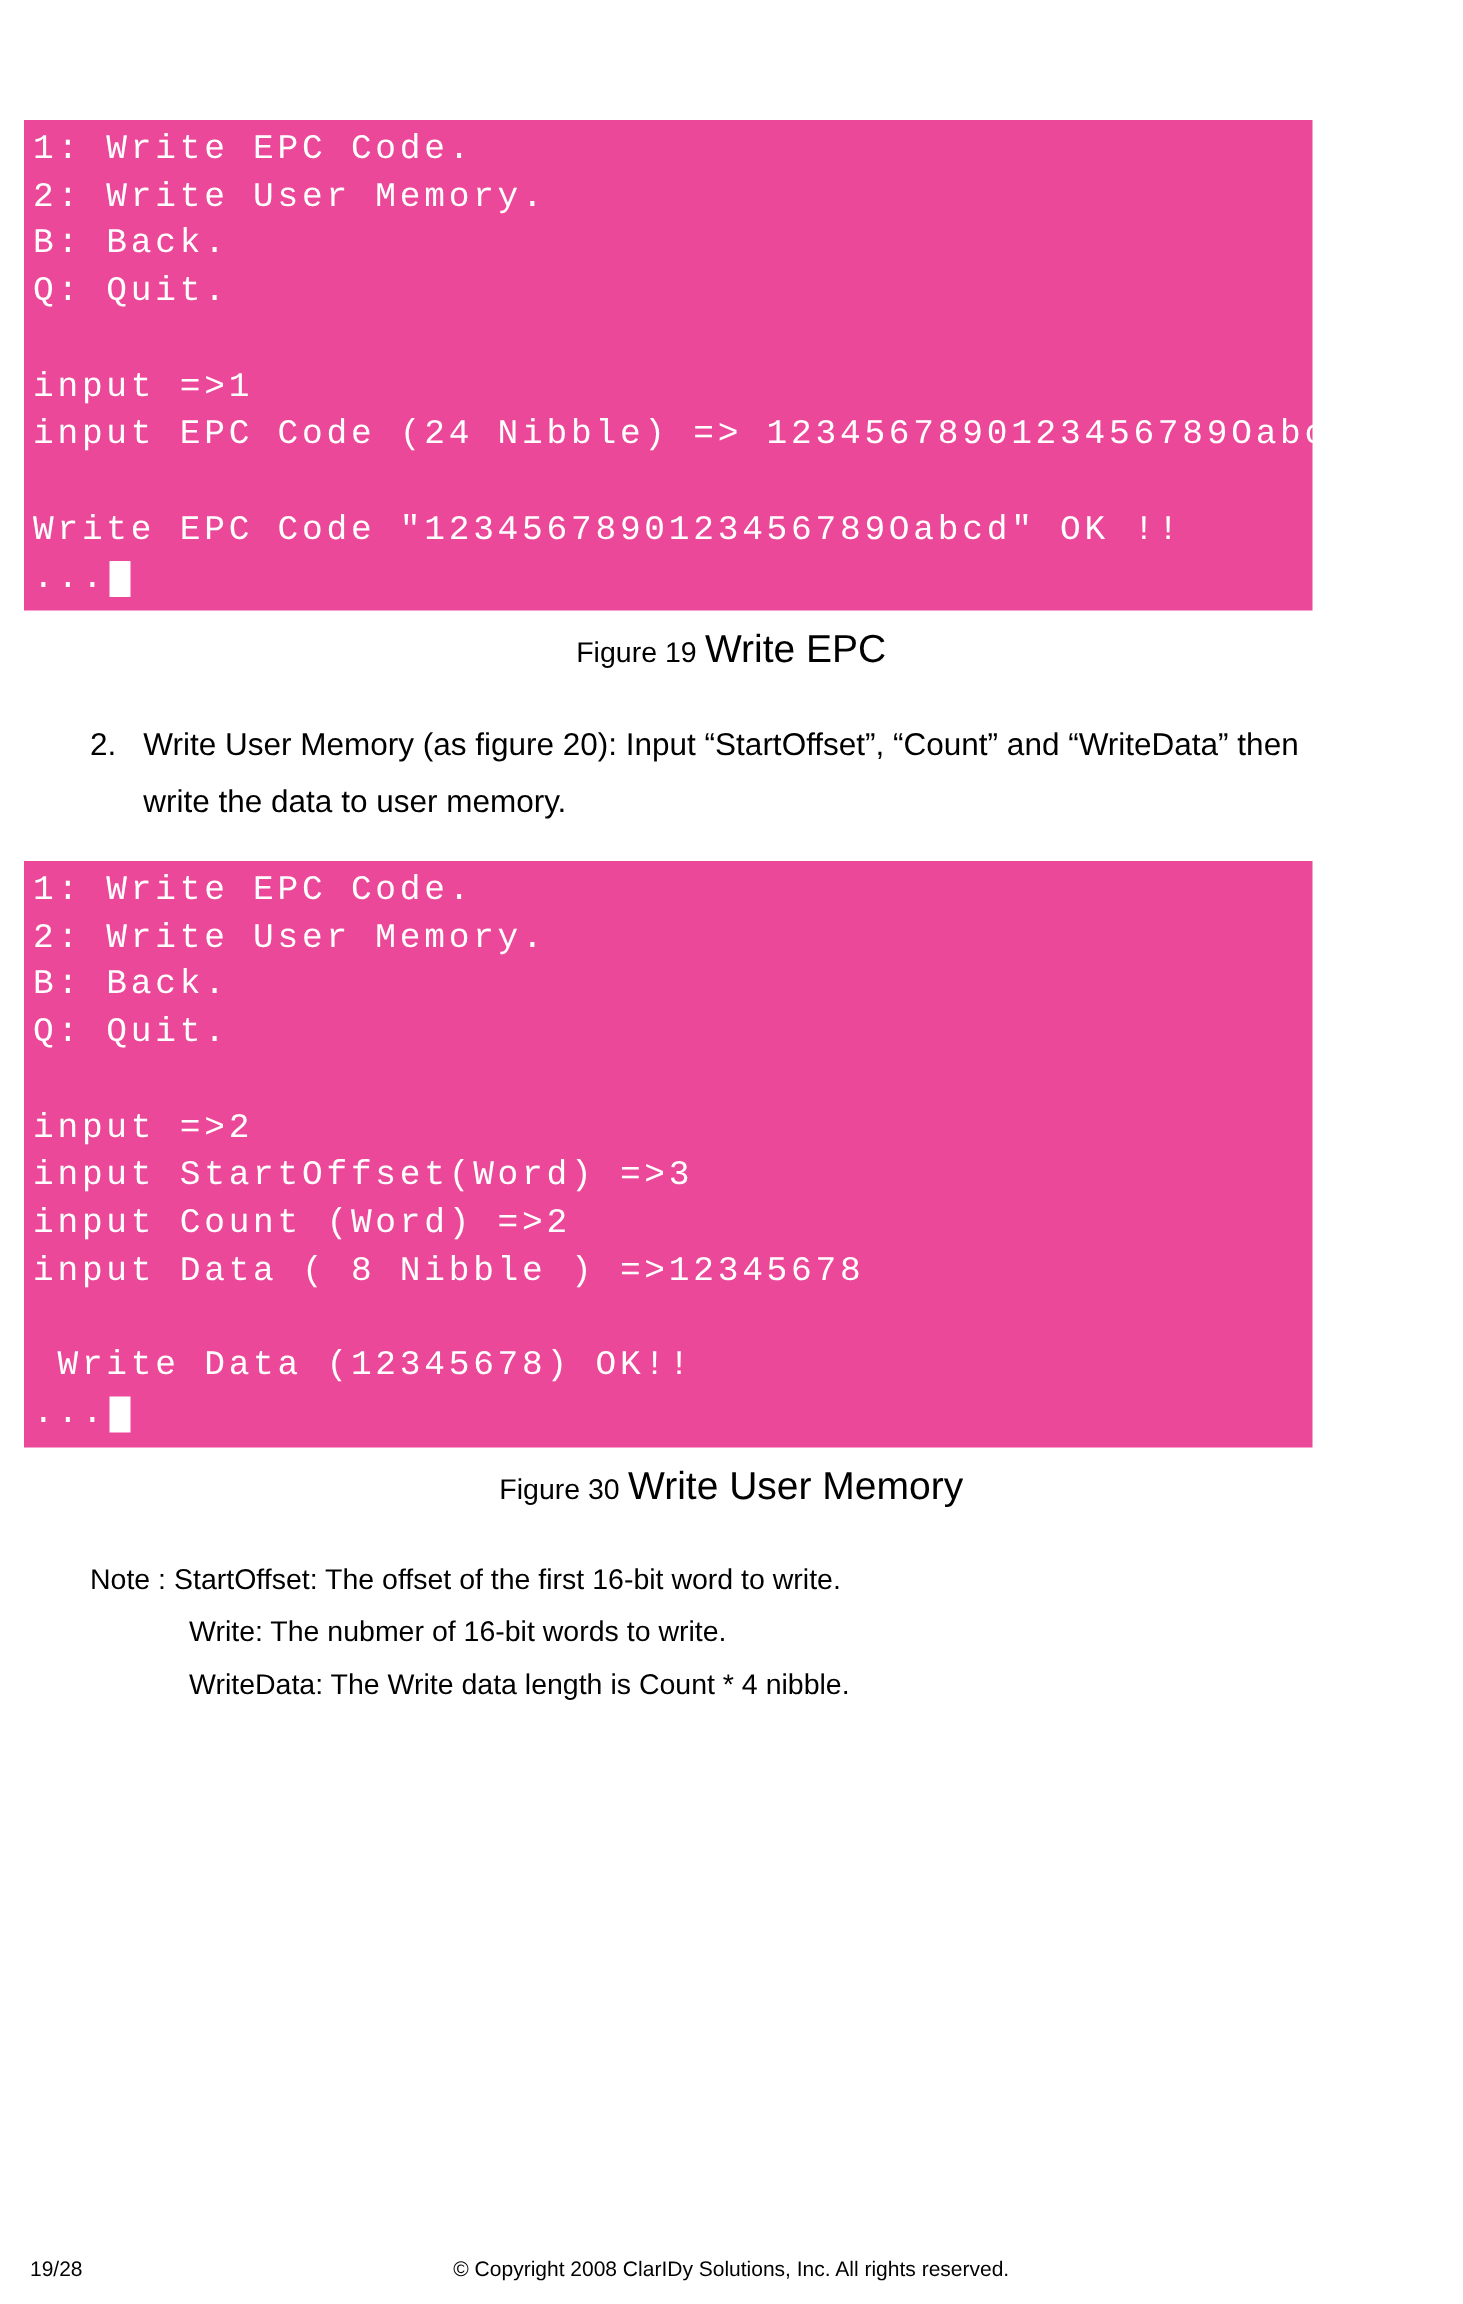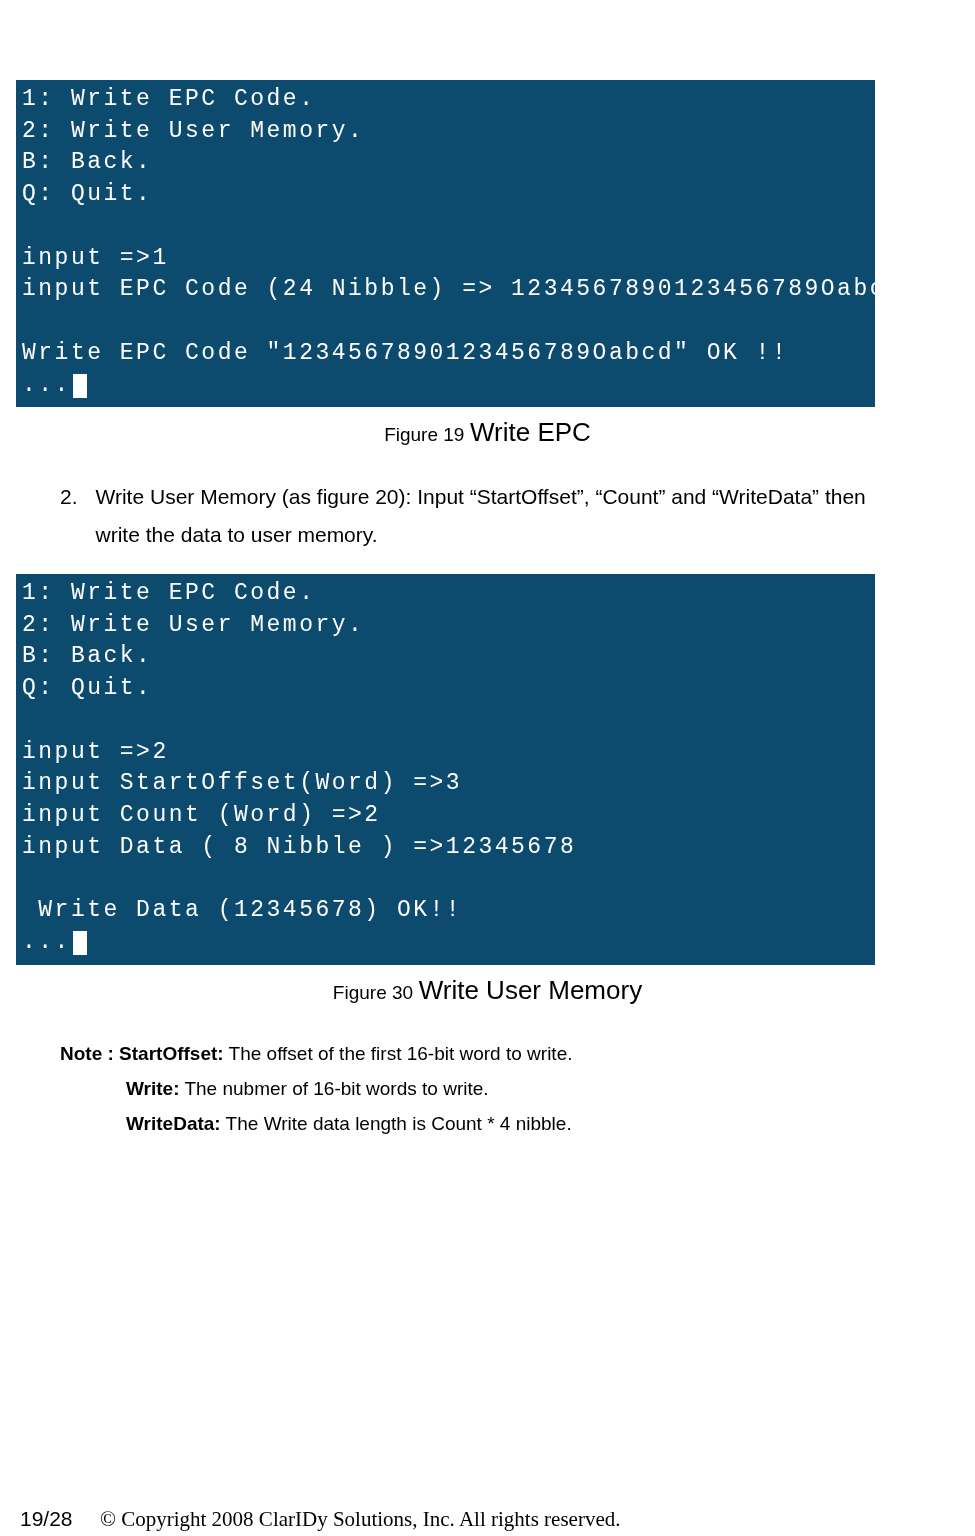--- a/index.html
+++ b/index.html
@@ -76,21 +76,21 @@
     }
     .logo-sub {
       font-size: 9px;
       color: #333;
       font-style: italic;
       font-weight: bold;
       letter-spacing: 0.5px;
       margin-top: -2px;
     }
     .terminal {
-      background: #0c4a6e;
+      background: #ec4899;
       color: #fff;
       font-family: "OCR A Extended", "Courier New", monospace;
       font-size: 23px;
       padding: 4px 6px 6px 6px;
       margin: 2px 100px 0 16px;
       letter-spacing: 2.5px;
       line-height: 1.38;
       white-space: pre;
       position: relative;
     }
@@ -131,38 +131,37 @@
       margin: 26px 100px 0 60px;
     }
     .notes .row {
       margin-bottom: 0;
     }
     .notes .indent {
       padding-left: 66px;
     }
     .footer {
       position: absolute;
-      bottom: 4px;
+      bottom: 16px;
       left: 0;
       width: 975px;
       display: flex;
-      font-size: 21px;
+      font-size: 14px;
       padding: 0 100px 0 20px;
       box-sizing: border-box;
     }
     .footer .pagenum {
       flex: 0 0 140px;
     }
     .footer .copy {
       flex: 1;
-      text-align: left;
+      text-align: center;
       margin-left: -60px;
-      font-family: Liberation Serif, serif;
-    }
-    b { font-weight: bold; }
+    }
+    b { font-weight: normal; }
   </style>
 </head>
 <body>
 
 <div class="page">
 
   <div class="header">
   </div>
 
   <div class="terminal"><span>1: Write EPC Code.</span>

